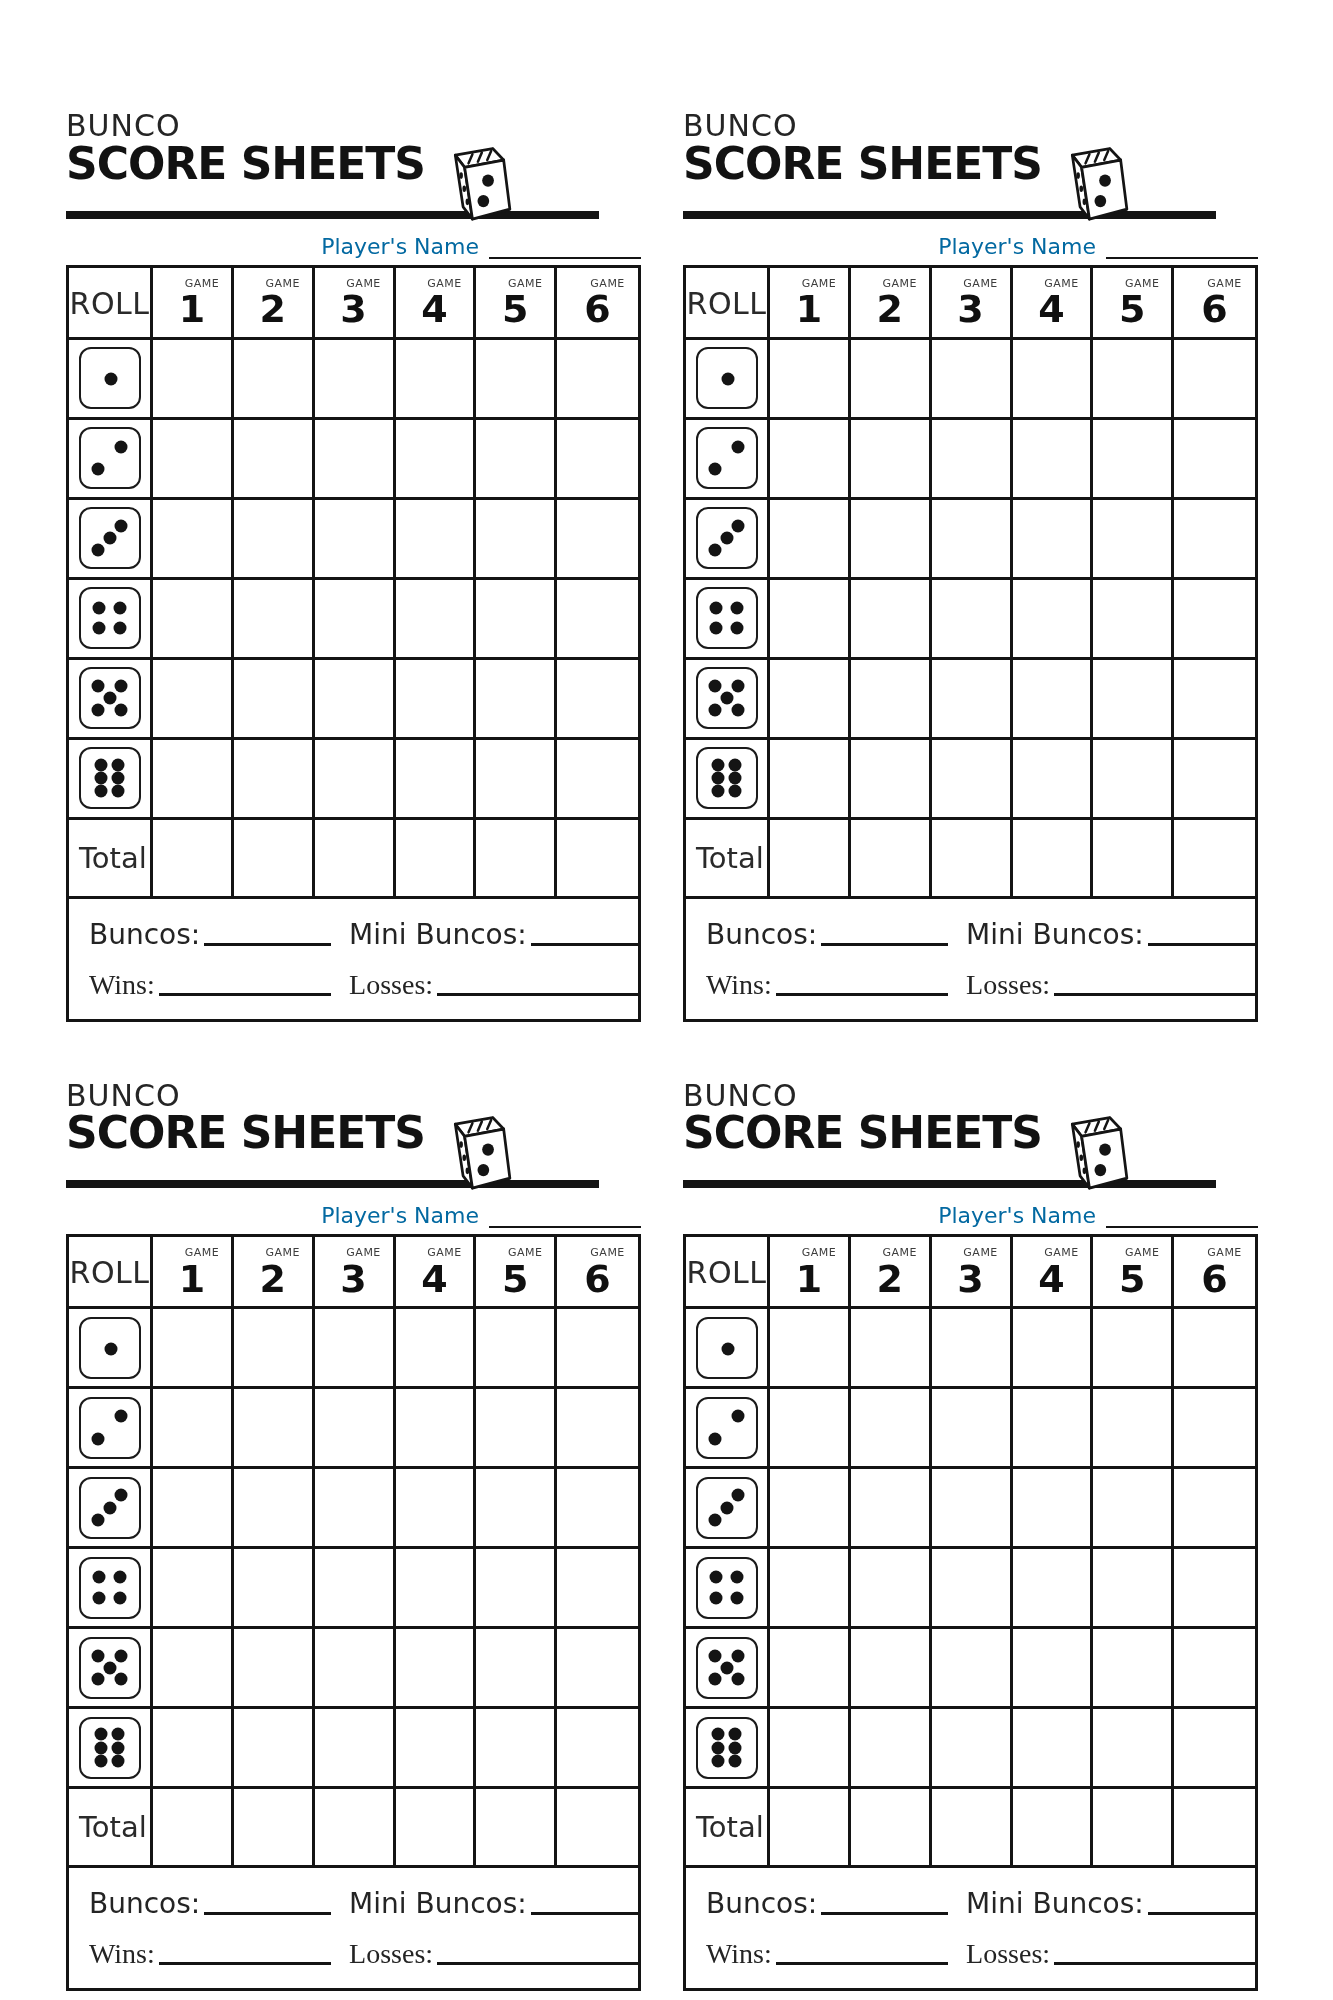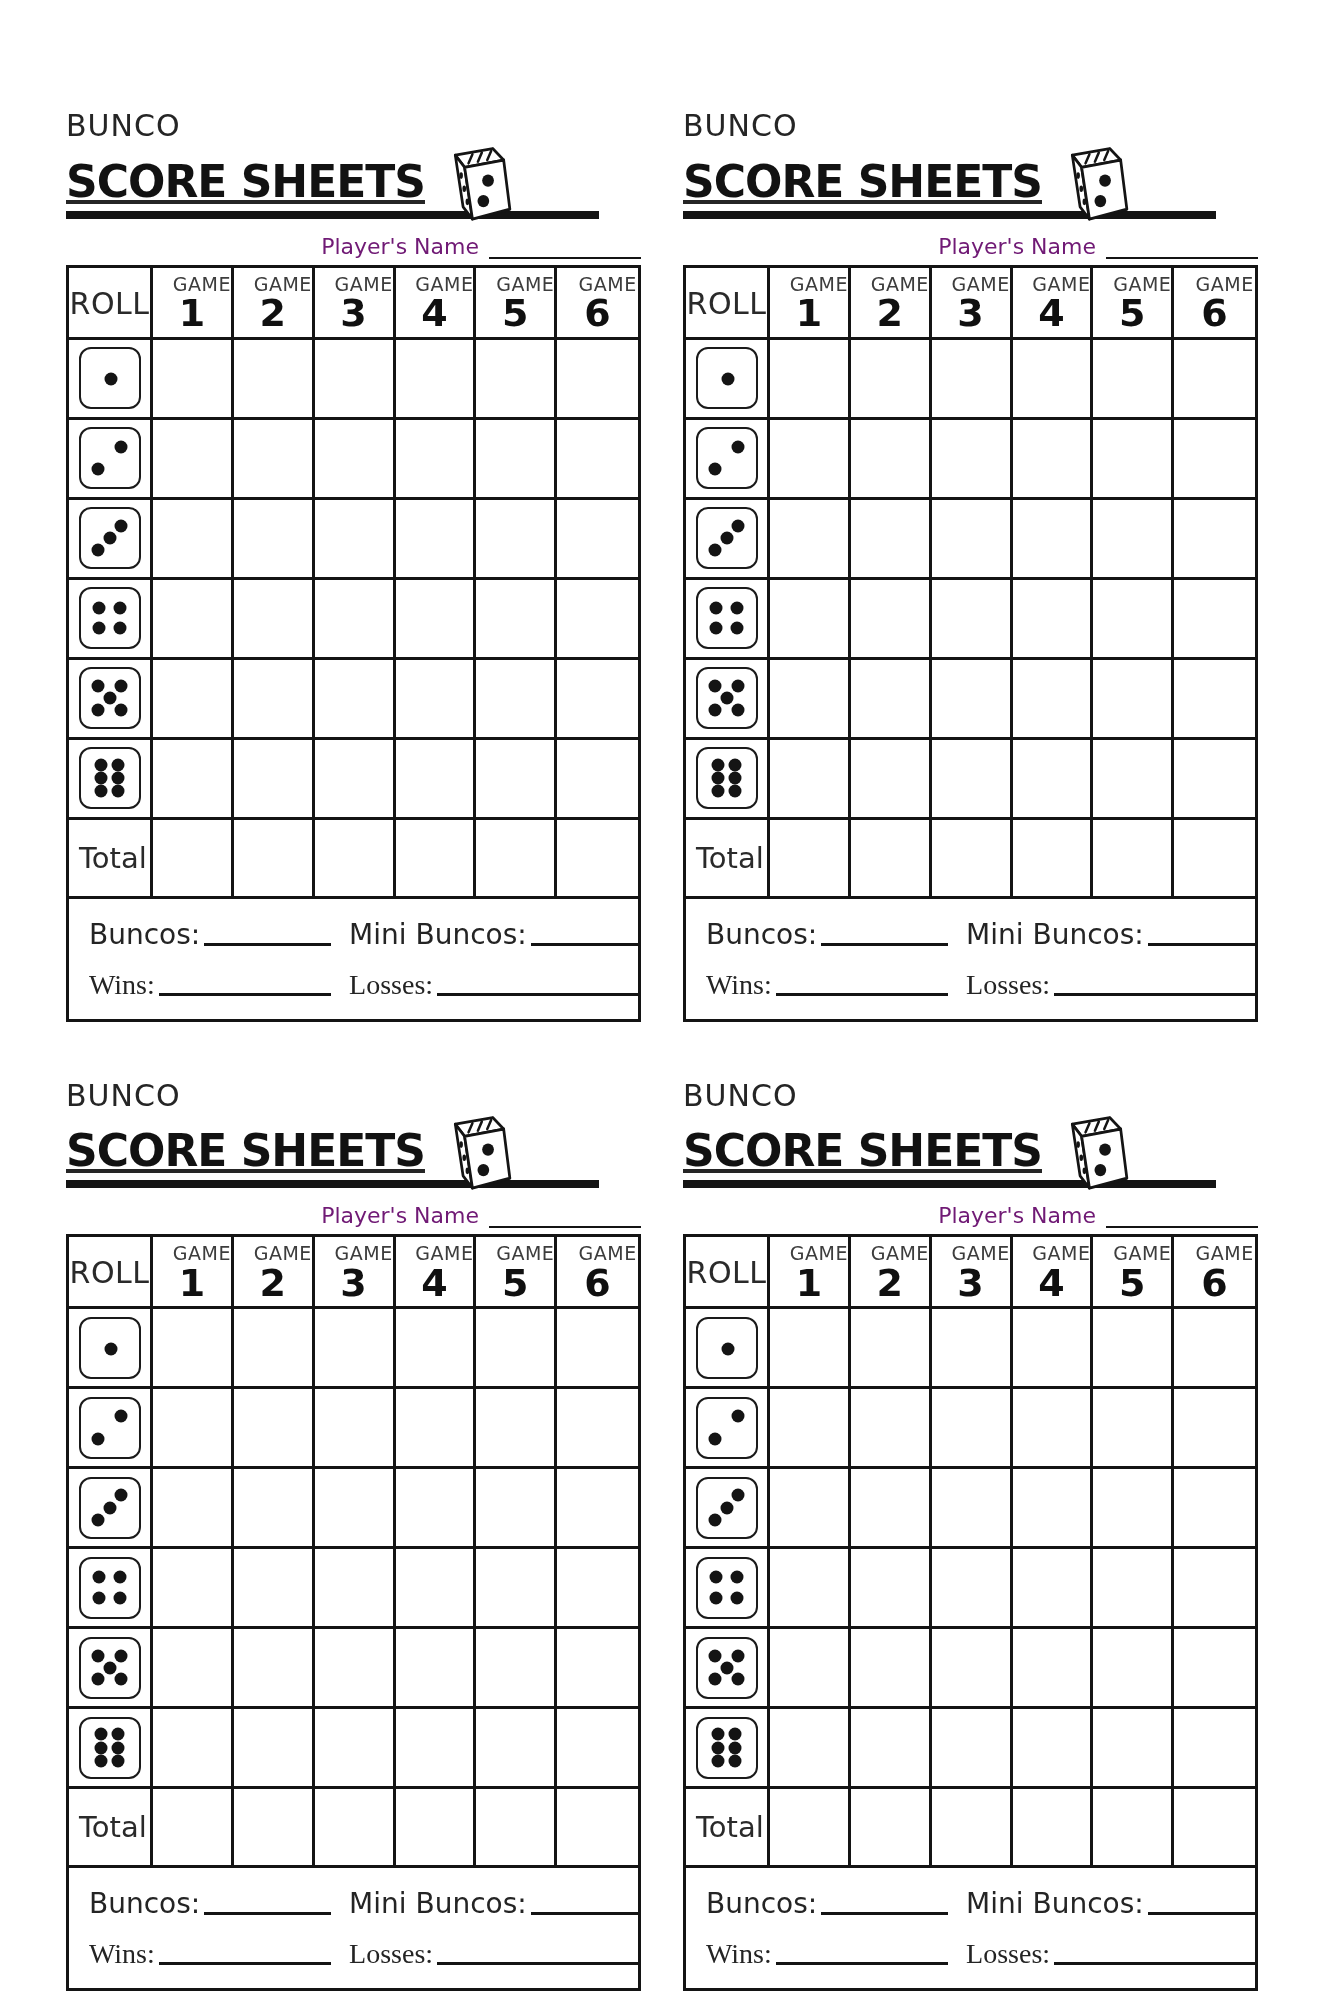--- a/index.html
+++ b/index.html
@@ -26,22 +26,20 @@
 
   
   .brand{
     font-size:30px;
     letter-spacing:1px;
     color:var(--text);
     line-height:1.05;
   }
   .title-row{
     display:flex;
-    align-items:flex-end;
-    text-decoration:underline;
   }
   .title{
     font-size:44px;
     font-weight:800;
     letter-spacing:-1px;
     line-height:1.0;
     color:#121212;
     white-space:nowrap;
   }
   .die3d{
@@ -60,21 +58,21 @@
   }
 
   
   .pname-row{
     margin-top:12px;
     display:flex;
     justify-content:flex-end;
     align-items:flex-end;
     height:28px;
   }
-  .pname-label{font-size:22px;color:#701a75;}
+  .pname-label{font-size:22px;color:#0369a1;}
   .pname-line{
     width:152px;
     border-bottom:2.5px solid var(--ink);
     align-self:stretch;
     margin-left:10px;
   }
 
   
   .score-table{
     margin-top:6px;
@@ -90,21 +88,21 @@
     min-width:0;
   }
   .cell.last-col{border-right:none;}
   .cell.last-row{border-bottom:none;}
   .head-cell{
     display:flex;flex-direction:column;
     align-items:center;justify-content:center;
     padding-top:2px;
   }
   .game-word{
-    font-size:19px;
+    font-size:11px;
     color:var(--muted);
     letter-spacing:0.5px;
     line-height:1.1;
     margin-left:20px;
   }
   .game-num{
     font-size:38px;
     font-weight:800;
     color:#101010;
     line-height:1.0;

